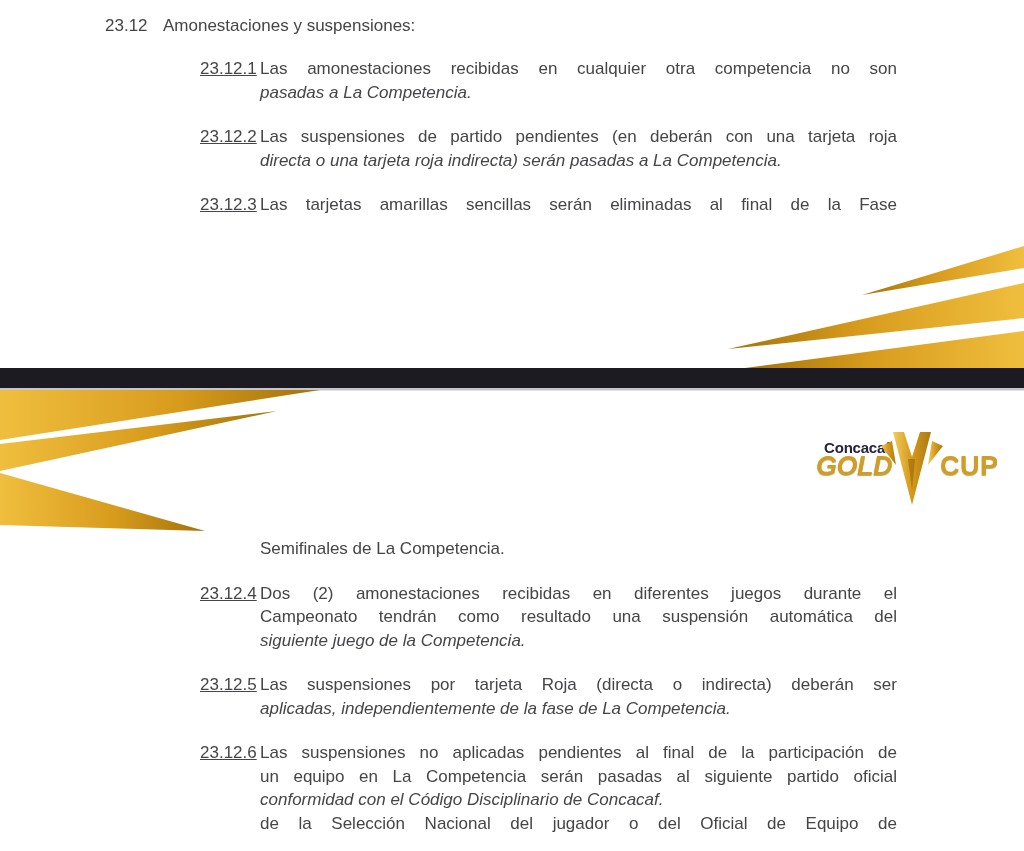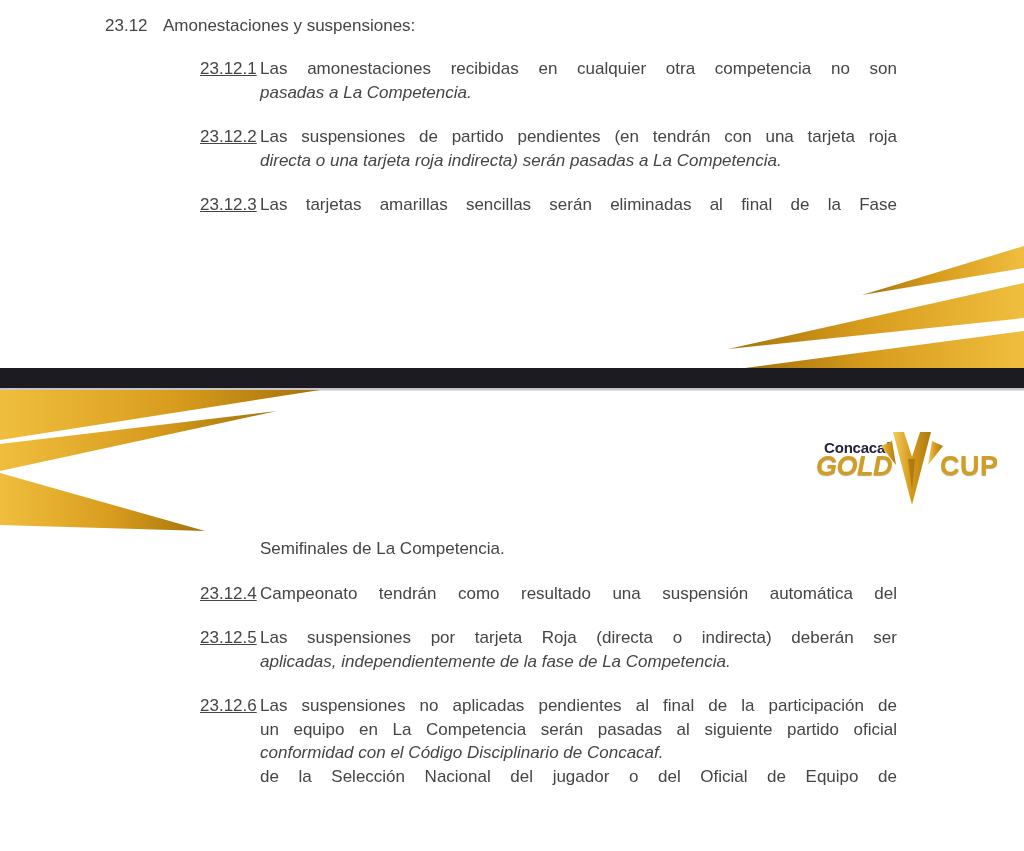--- a/index.html
+++ b/index.html
@@ -56,21 +56,21 @@
     <div class="item-number">23.12.1</div>
     <div class="item-text">
           <div class="line">Las amonestaciones recibidas en cualquier otra competencia no son</div>
           <div class="line last">pasadas a La Competencia.</div>
         </div>
   </div>
 
   <div class="item">
     <div class="item-number">23.12.2</div>
     <div class="item-text">
-          <div class="line">Las suspensiones de partido pendientes (en tendrán con una tarjeta roja</div>
+          <div class="line">Las suspensiones de partido pendientes (en deberán con una tarjeta roja</div>
           <div class="line last">directa o una tarjeta roja indirecta) serán pasadas a La Competencia.</div>
         </div>
   </div>
 
   <div class="item">
     <div class="item-number">23.12.3</div>
     <div class="item-text">
           <div class="line">Las tarjetas amarillas sencillas serán eliminadas al final de la Fase</div>
         </div>
   </div>
@@ -122,21 +122,23 @@
     </svg>
     <div class="word word-cup">CUP</div>
   </div>
 
   <div class="clauses bottom">
     <div class="continuation">Semifinales de La Competencia.</div>
     <div id="items-bottom">
   <div class="item">
     <div class="item-number">23.12.4</div>
     <div class="item-text">
+            <div class="line">Dos (2) amonestaciones recibidas en diferentes juegos durante el</div>
             <div class="line">Campeonato tendrán como resultado una suspensión automática del</div>
+            <div class="line last">siguiente juego de la Competencia.</div>
           </div>
   </div>
 
   <div class="item">
     <div class="item-number">23.12.5</div>
     <div class="item-text">
             <div class="line">Las suspensiones por tarjeta Roja (directa o indirecta) deberán ser</div>
             <div class="line last">aplicadas, independientemente de la fase de La Competencia.</div>
           </div>
   </div>

